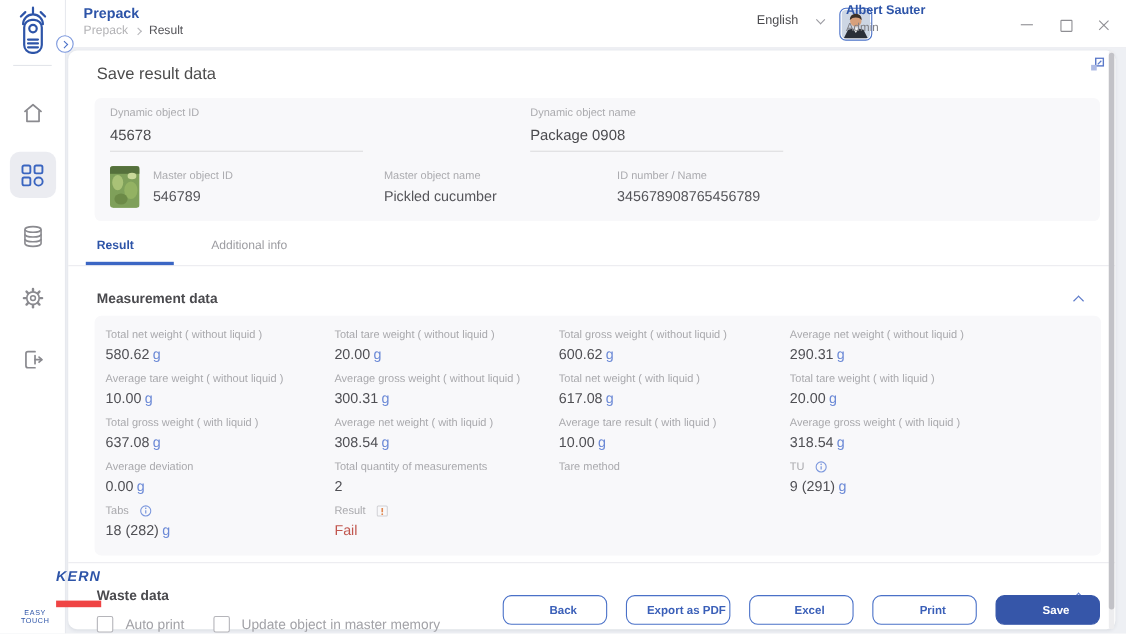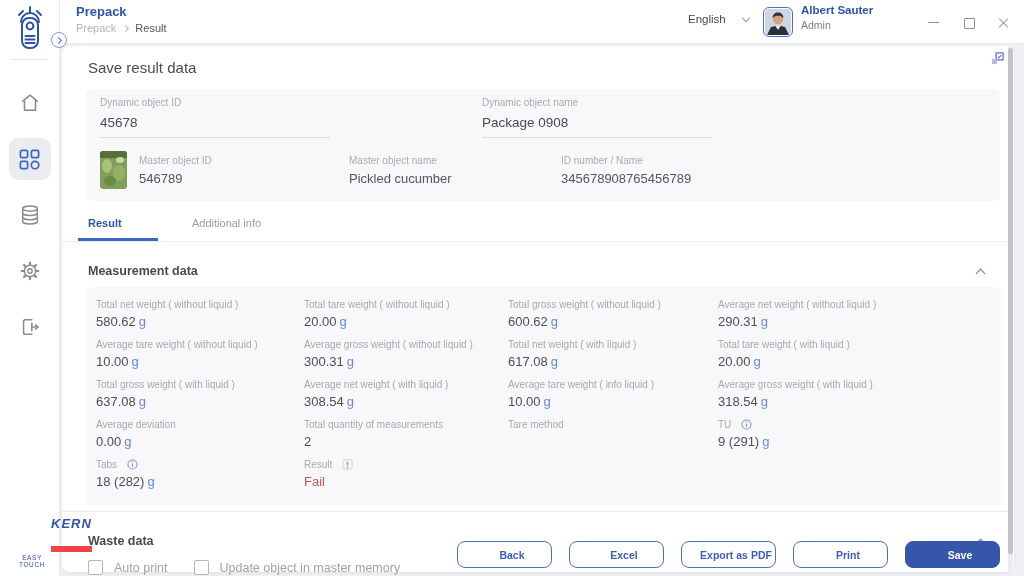--- a/index.html
+++ b/index.html
@@ -24,21 +24,21 @@
   .title-block { position:absolute; left:16px; top:4px; }
   .app-title { font-size:13px; font-weight:700; color:#2d54a8; }
   .breadcrumb { display:flex; align-items:center; gap:7px; margin-top:3px; font-size:11px; }
   .bc-parent { color:#b3b3b6; }
   .bc-sep { display:inline-block; width:5px; height:5px; border-right:1.3px solid #b9b9bd; border-top:1.3px solid #b9b9bd; transform:rotate(45deg); }
   .bc-current { color:#55555a; }
   .lang { position:absolute; left:628px; top:13px; display:flex; align-items:center; gap:17px; font-size:11.5px; color:#4a4a4e; cursor:pointer; }
   .chev-down { display:inline-block; width:6px; height:6px; border-right:1.3px solid #9a9aa0; border-bottom:1.3px solid #9a9aa0; transform:rotate(45deg); margin-top:-3px; }
   .avatar { position:absolute; left:703px; top:7px; width:30px; height:30px; border:1px solid #4a71c8; border-radius:6px; background:#fff; padding:1px; cursor:pointer; }
   .avatar svg { border-radius:4px; display:block; }
-  .user-block { position:absolute; left:741px; top:4px; }
+  .user-block { position:absolute; left:709px; top:4px; }
   .user-name { font-size:11.5px; font-weight:700; color:#2d54a8; }
   .user-role { font-size:10.5px; color:#7e7e84; margin-top:3px; }
   .win-controls { position:absolute; right:14px; top:0; height:44px; display:flex; align-items:center; gap:22px; }
   .wc { width:13px; height:13px; position:relative; cursor:pointer; }
   .wc-min:after { content:""; position:absolute; left:1px; right:1px; top:6px; border-top:1.4px solid #8e8e93; }
   .wc-max:after { content:""; position:absolute; left:2px; top:2px; width:9px; height:9px; border:1.3px solid #8e8e93; border-radius:1px; }
   .wc-close:before, .wc-close:after { content:""; position:absolute; left:6px; top:1px; height:12px; border-left:1.4px solid #8e8e93; }
   .wc-close:before { transform:rotate(45deg); }
   .wc-close:after { transform:rotate(-45deg); }
 
@@ -315,21 +315,21 @@
         <div class="c-value"><span>637.08</span><span class="unit">g</span></div>
       </div>
       <div class="cell">
         <div class="c-label-row">
             <span>Average net weight ( with liquid )</span>
           </div>
         <div class="c-value"><span>308.54</span><span class="unit">g</span></div>
       </div>
       <div class="cell">
         <div class="c-label-row">
-            <span>Average tare weight ( info liquid )</span>
+            <span>Average tare result ( with liquid )</span>
           </div>
         <div class="c-value"><span>10.00</span><span class="unit">g</span></div>
       </div>
       <div class="cell">
         <div class="c-label-row">
             <span>Average gross weight ( with liquid )</span>
           </div>
         <div class="c-value"><span>318.54</span><span class="unit">g</span></div>
       </div>
       <div class="cell">
@@ -398,22 +398,22 @@
       <span class="cb-label">Auto print</span>
     </div>
     <div class="cb-item">
       <span class="cb-box"></span>
       <span class="cb-label">Update object in master memory</span>
     </div>
   </div>
 
   <div class="btn-row">
     <button class="btn">Back</button>
+    <button class="btn">Export as PDF</button>
     <button class="btn">Excel</button>
-    <button class="btn">Export as PDF</button>
     <button class="btn">Print</button>
     <button class="btn primary">Save</button>
   </div>
 </div>
 
 <div class="scrollbar">
   <div class="scroll-thumb"></div>
 </div>
 
 </body></html>

